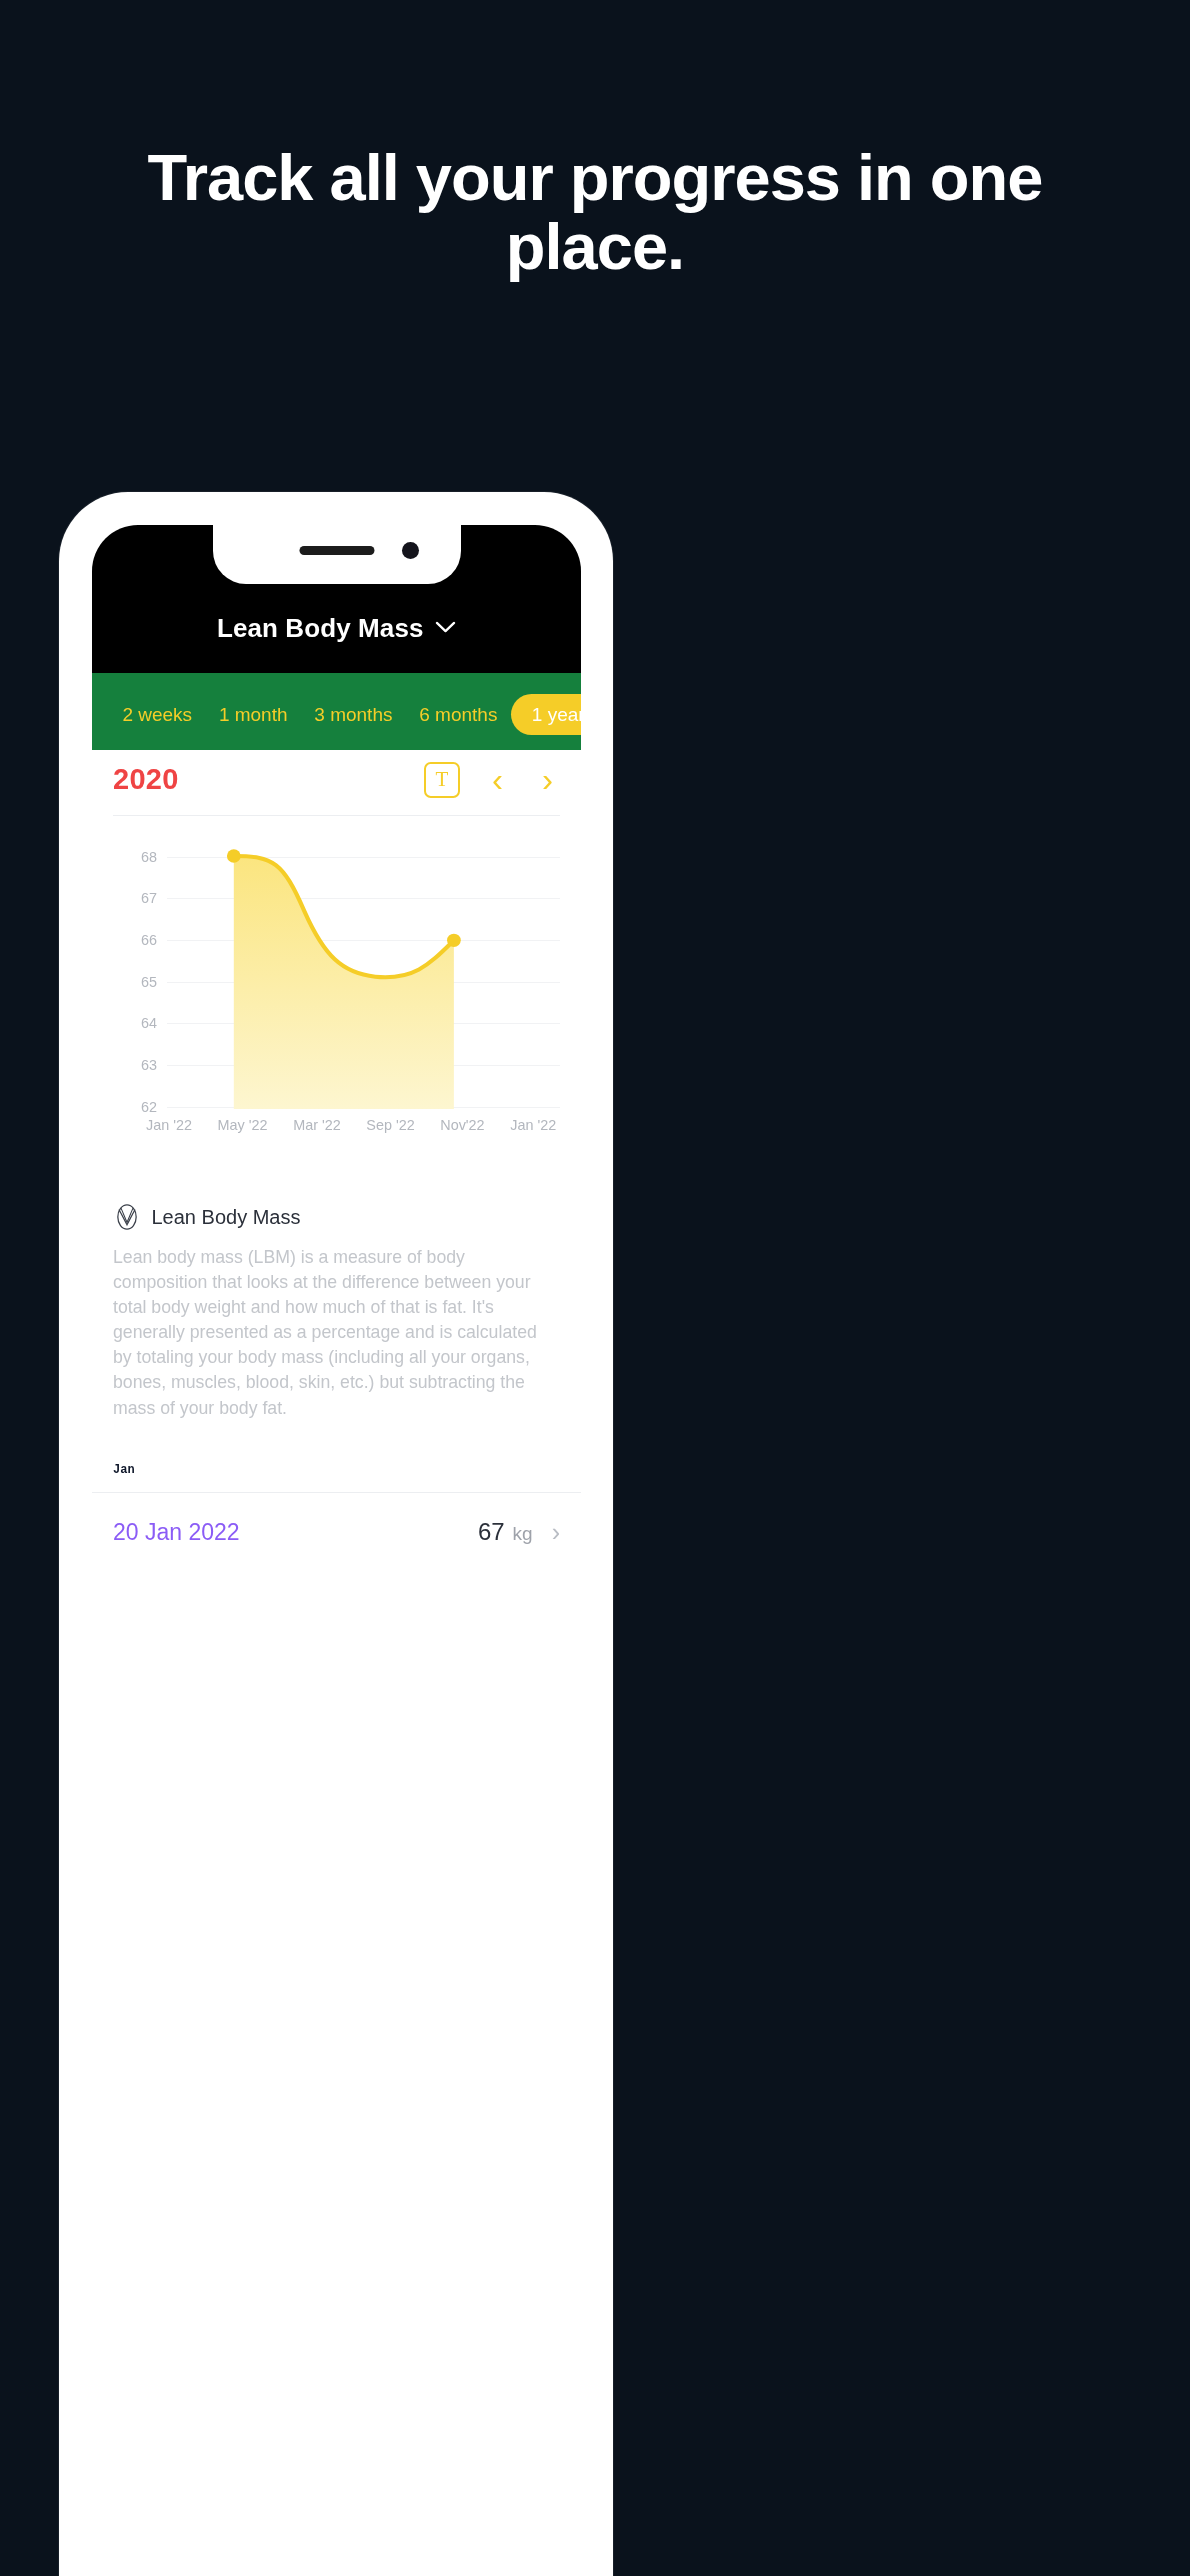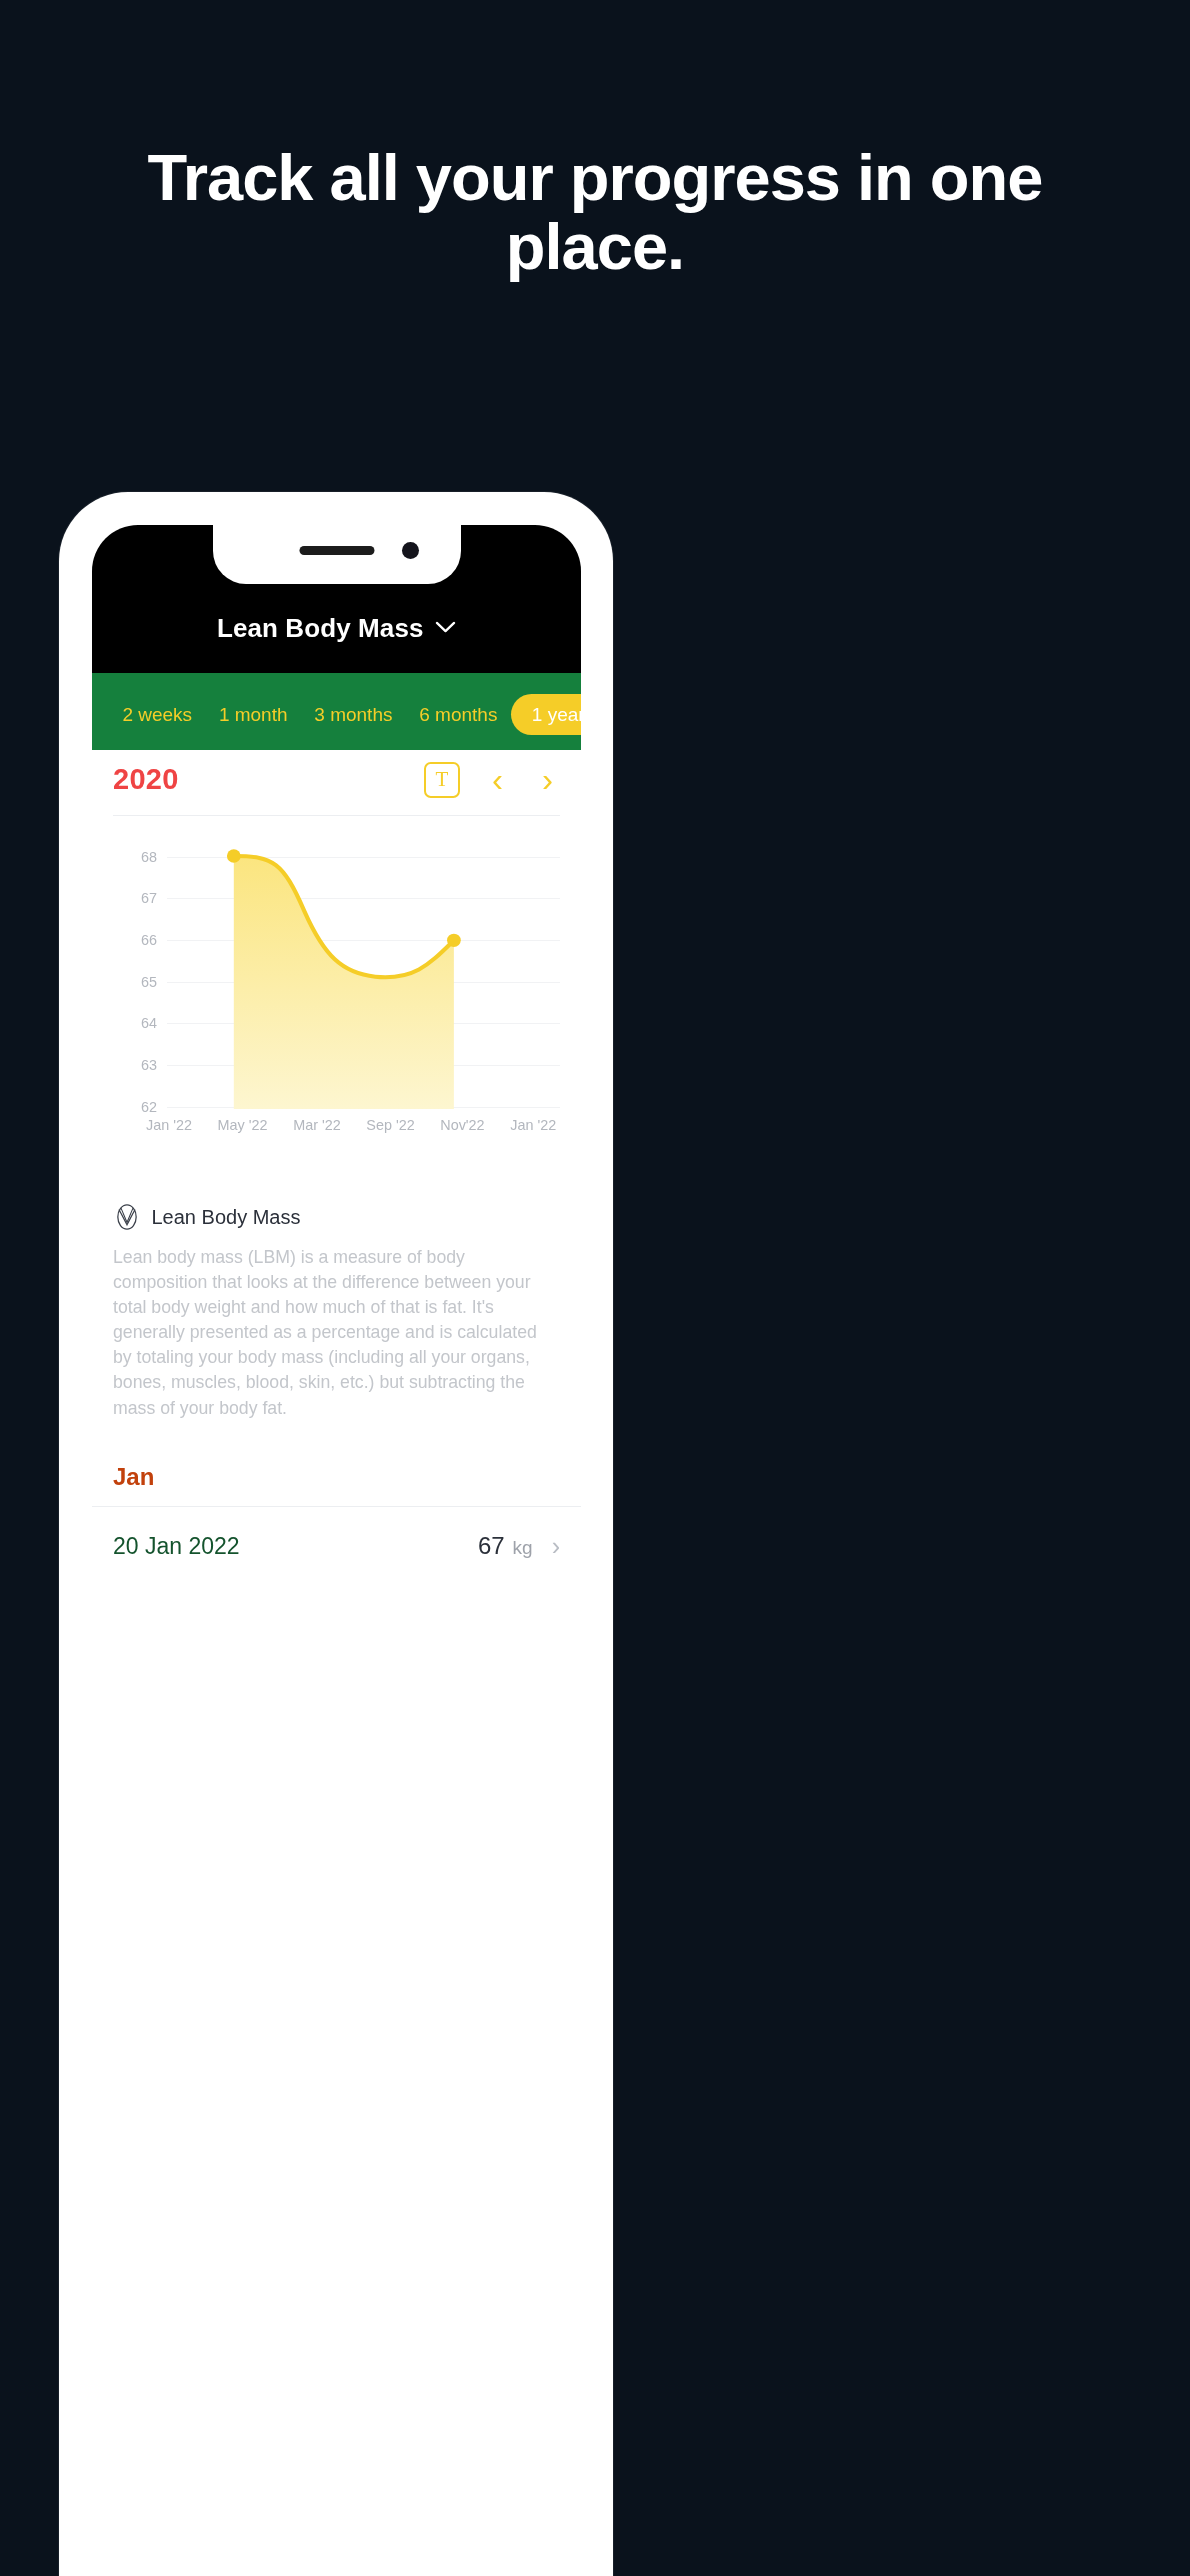--- a/index.html
+++ b/index.html
@@ -307,35 +307,36 @@
   .desc-body {
     font-size: 17.7px;
     line-height: 1.42;
     color: #c3c6cb;
   }
 
   
   .month-head {
     background: #ffffff;
     padding: 21px 21px 15.3px 21px;
-    font-size: 24px;
+    font-size: 12px;
     font-weight: bold;
-    color: #c2410c;
+    color: #0f172a;
+    font-family: Liberation Mono, monospace;
   }
   .list-div { height: 1px; background: #eceef1; }
   .list-row {
     background: #ffffff;
     padding: 25px 21px 25px 21px;
     display: flex;
     align-items: center;
     justify-content: space-between;
   }
   .row-date {
     font-size: 23px;
-    color: #14532d;
+    color: #8b5cf6;
   }
   .row-right {
     display: flex;
     align-items: baseline;
     gap: 7.7px;
   }
   .row-val {
     font-size: 24px;
     color: #2b303a;
   }

